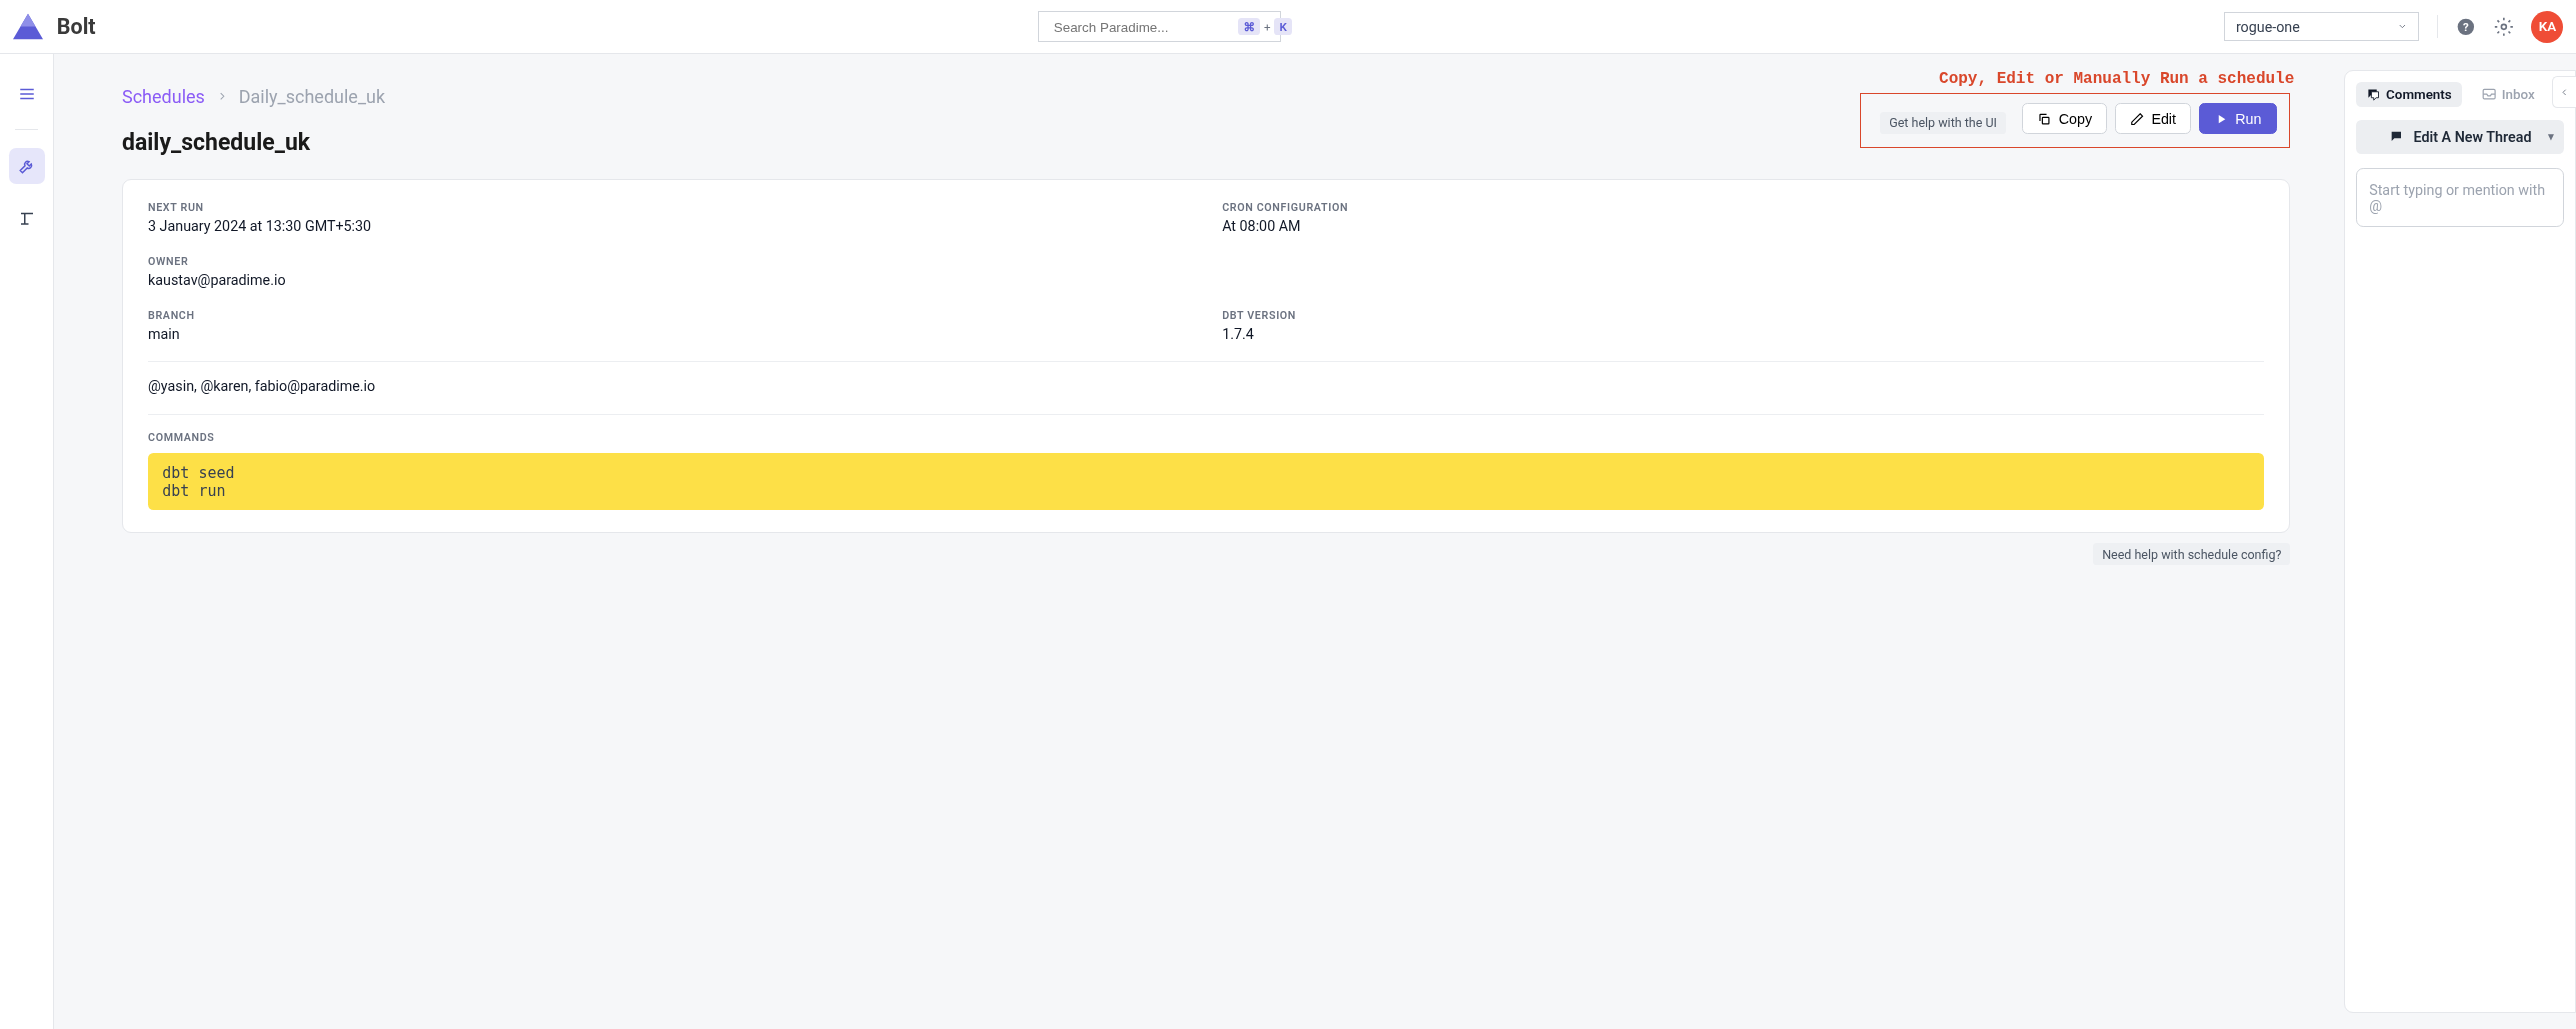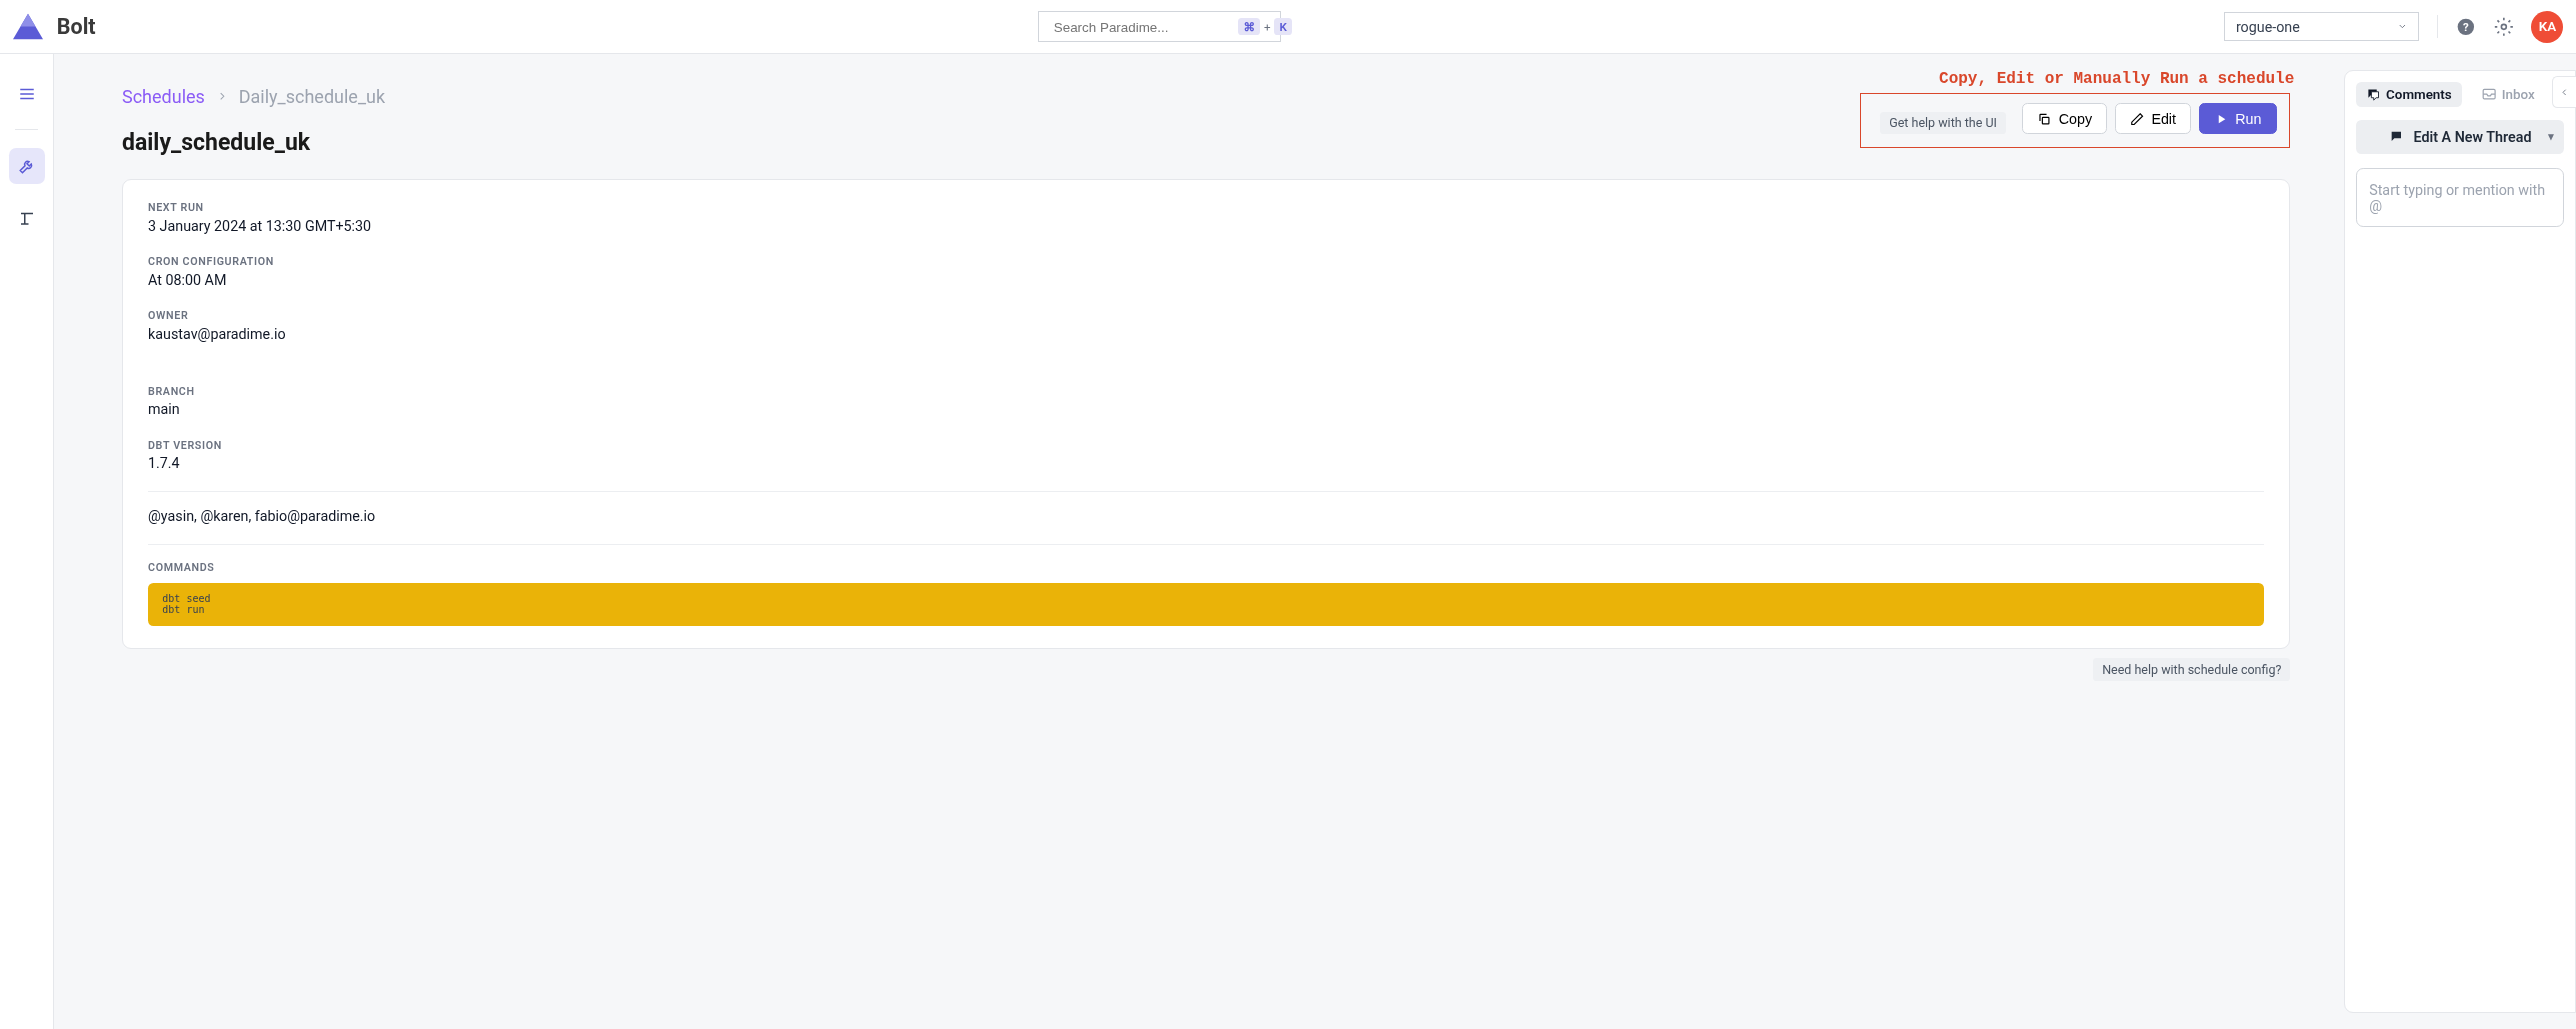--- a/index.html
+++ b/index.html
@@ -37,25 +37,25 @@
 .title-row { display: flex; align-items: center; justify-content: space-between; margin-bottom: 23px; }
 .page-title { font-size: 23px; font-weight: 700; }
 .actions-box { display: flex; align-items: flex-end; gap: 16px; border: 1.8px solid #d9472b; padding: 9px 12.5px 12.5px 19.7px; margin-top: -43px; }
 .help-link { background: #eef0f3; color: #4b5563; padding: 3.6px 9px; border-radius: 3.6px; font-size: 12.5px; cursor: pointer; }
 .btn-row { display: flex; gap: 7.2px; }
 .btn { display: flex; align-items: center; gap: 7.2px; padding: 6.3px 14.3px; border-radius: 5.4px; font-size: 14.3px; font-weight: 500; cursor: pointer; border: 0.9px solid #d1d5db; background: #fff; }
 .btn.primary { background: #5b5bd6; border-color: #5b5bd6; color: #fff; }
 .btn svg { width: 14.3px; height: 14.3px; }
 
 .card { background: #fff; border: 0.9px solid #e5e7eb; border-radius: 9px; padding: 21.5px 25px; }
-.grid3 { display: grid; grid-template-columns: 1fr; gap: 21.5px 32px; margin-bottom: 19.7px; }
+.grid3 { display: grid; grid-template-columns: 1fr 1fr; gap: 21.5px 32px; margin-bottom: 19.7px; }
 .field .lbl { font-size: 10.7px; letter-spacing: 0.06em; color: #6b7280; font-weight: 600; text-transform: uppercase; margin-bottom: 3.6px; }
 .field .val { font-size: 14.3px; color: #111827; }
 .sep-h { height: 0.9px; background: #eceef1; margin: 7.2px 0 16px; }
-.cmd-block { background: #eab308; border-radius: 5.4px; padding: 10.7px 14.3px; font-family: ui-monospace, Menlo, monospace; font-size: 10px; white-space: pre; color: #374151; }
+.cmd-block { background: #fde047; border-radius: 5.4px; padding: 10.7px 14.3px; font-family: ui-monospace, Menlo, monospace; font-size: 15px; white-space: pre; color: #374151; }
 .footer-help { text-align: right; margin-top: 12.5px; }
 
 
 .right-panel { width: 232px; background: #fff; border: 0.9px solid #e5e7eb; border-radius: 9px 0 0 9px; margin: 16px 0 16px 10.7px; padding: 10.7px; position: relative; }
 .collapse-tab { position: absolute; right: -1.8px; top: 5.4px; width: 25px; height: 32px; background: #fff; border: 0.9px solid #e5e7eb; border-right: none; border-radius: 5.4px 0 0 5.4px; display: flex; align-items: center; justify-content: center; color: #6b7280; cursor: pointer; }
 .panel-head { display: flex; align-items: center; gap: 9px; padding-right: 34px; }
 .pill { display: flex; align-items: center; gap: 5.4px; padding: 5.4px 10.7px; border-radius: 5.4px; font-size: 13.4px; cursor: pointer; font-weight:600; }
 .pill.active { background: #eceef1; color: #111827; }
 .pill.inactive { color: #9ca3af; font-weight:500; }
 .panel-gear { margin-left: auto; color: #6b7280; cursor: pointer; }

